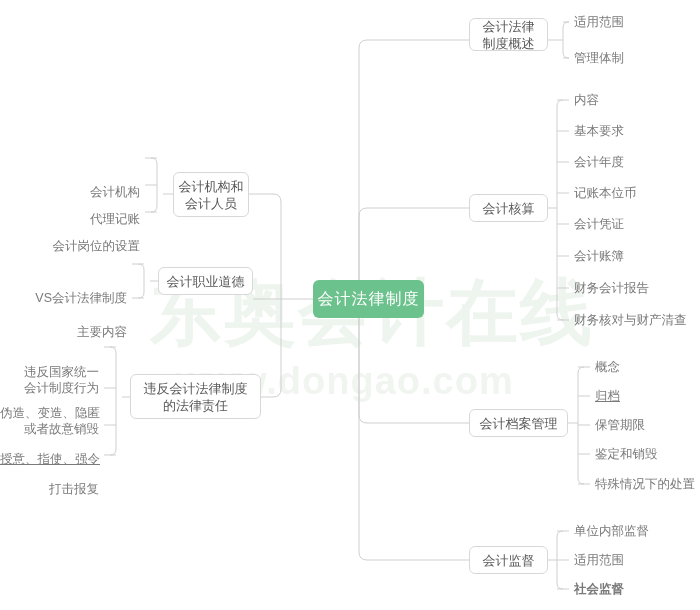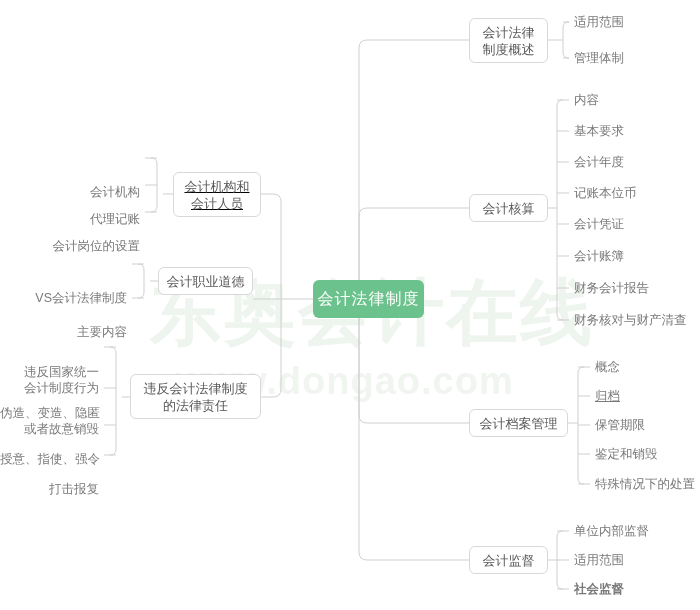--- a/index.html
+++ b/index.html
@@ -177,21 +177,21 @@
     <path d="M116 388 H104"></path>
     <path d="M116 425 H104"></path>
     <path d="M116 455 H104"></path>
   </svg>
 
   <div class="node" style="left:313px; top:280px; width:111px;">
     <div class="root">会计法律制度</div>
   </div>
 
   <div class="node" style="left:469px; top:18px; width:79px; height:45px;">
-    <div class="box" style="height:45px; flex-direction:column;">
+    <div class="box" style="height:33px; flex-direction:column;">
       <span class="l2">会计法律</span>
       <span class="l2">制度概述</span>
     </div>
   </div>
   <div class="leaf right" style="left:574px; top:14px;">适用范围</div>
   <div class="leaf right" style="left:574px; top:50px;">管理体制</div>
 
   <div class="node" style="left:469px; top:194px; width:79px; height:28px;">
     <div class="box" style="height:28px;">会计核算</div>
   </div>
@@ -213,21 +213,21 @@
   <div class="leaf right" style="left:595px; top:446px;">鉴定和销毁</div>
   <div class="leaf right" style="left:595px; top:476px;">特殊情况下的处置</div>
 
   <div class="node" style="left:469px; top:546px; width:79px; height:28px;">
     <div class="box" style="height:28px;">会计监督</div>
   </div>
   <div class="leaf right" style="left:574px; top:523px;">单位内部监督</div>
   <div class="leaf right" style="left:574px; top:552px;">适用范围</div>
   <div class="leaf right" style="left:574px; top:581px;font-weight:bold;">社会监督</div>
 
-  <div class="node" style="left:173px; top:172px; width:88px; height:45px;text-decoration:underline;">
+  <div class="node" style="left:173px; top:172px; width:76px; height:45px;">
     <div class="box" style="height:45px; flex-direction:column;">
       <span class="l2">会计机构和</span>
       <span class="l2">会计人员</span>
     </div>
   </div>
   <div class="leaf left" style="left:0px; top:150px; width:140px;">会计机构</div>
   <div class="leaf left" style="left:0px; top:177px; width:140px;">代理记账</div>
   <div class="leaf left" style="left:0px; top:204px; width:140px;">会计岗位的设置</div>
 
   <div class="node" style="left:158px; top:267px; width:95px; height:28px;">
@@ -243,16 +243,16 @@
     </div>
   </div>
   <div class="leaf left" style="left:0px; top:330px; width:99px;">
     <span>违反国家统一</span><br>
     <span>会计制度行为</span>
   </div>
   <div class="leaf left" style="left:0px; top:371px; width:99px;">
     <span>伪造、变造、隐匿</span><br>
     <span>或者故意销毁</span>
   </div>
-  <div class="leaf left" style="left:0px; top:417px; width:99px;">授意、指使、强令</div>
+  <div class="leaf left" style="left:0px; top:417px; width:99px;text-decoration:underline;">授意、指使、强令</div>
   <div class="leaf left" style="left:0px; top:447px; width:99px;">打击报复</div>
 
 </div>
 
 </body></html>

